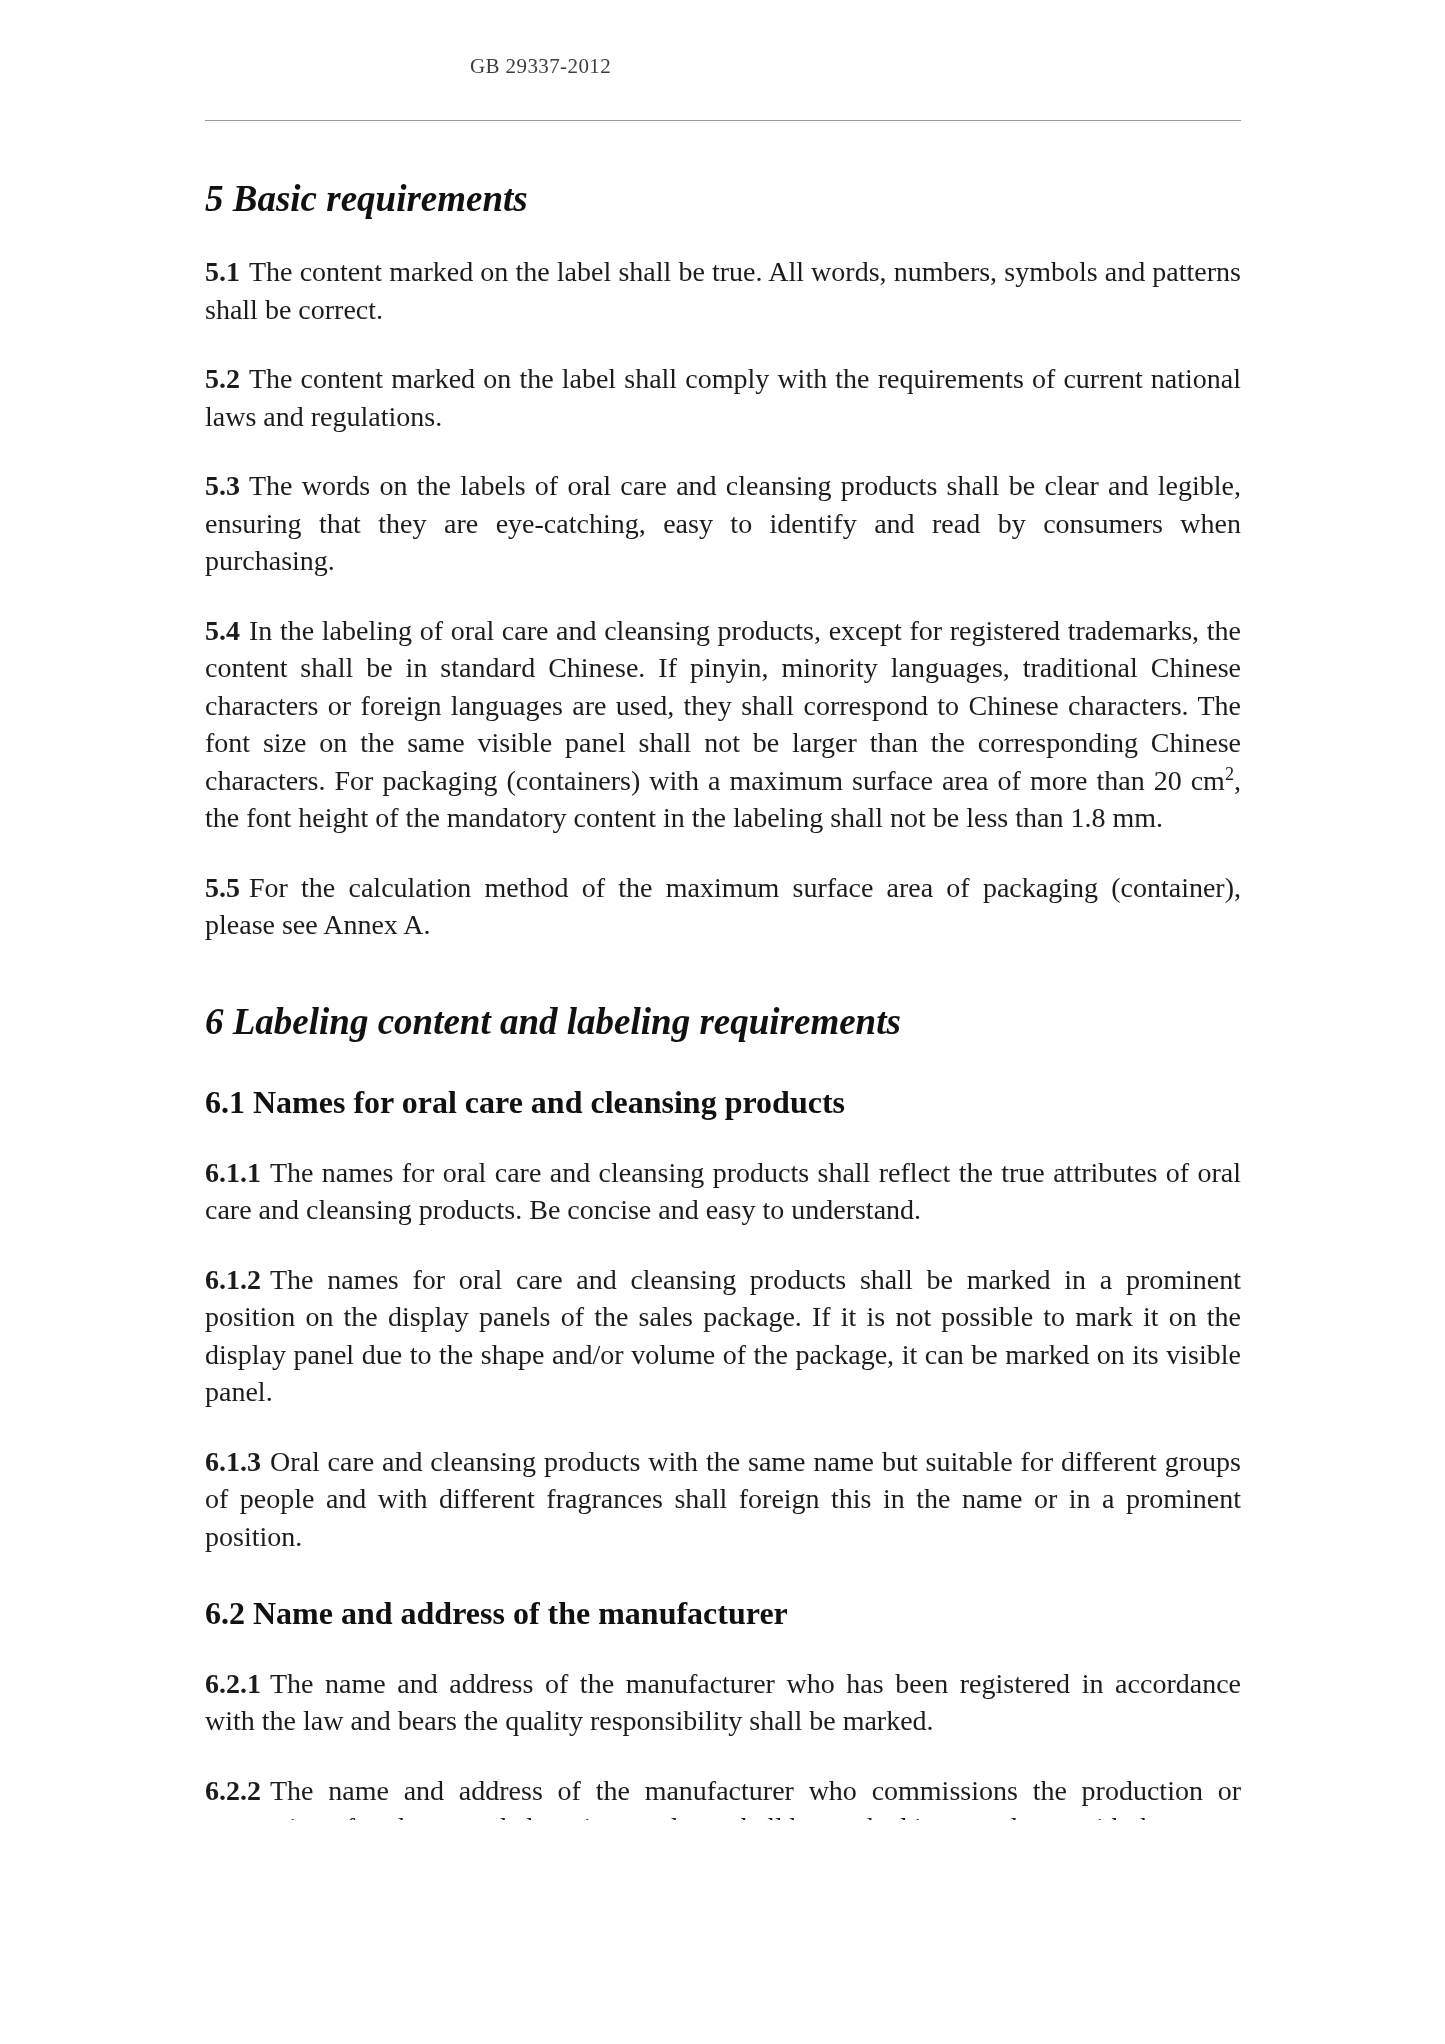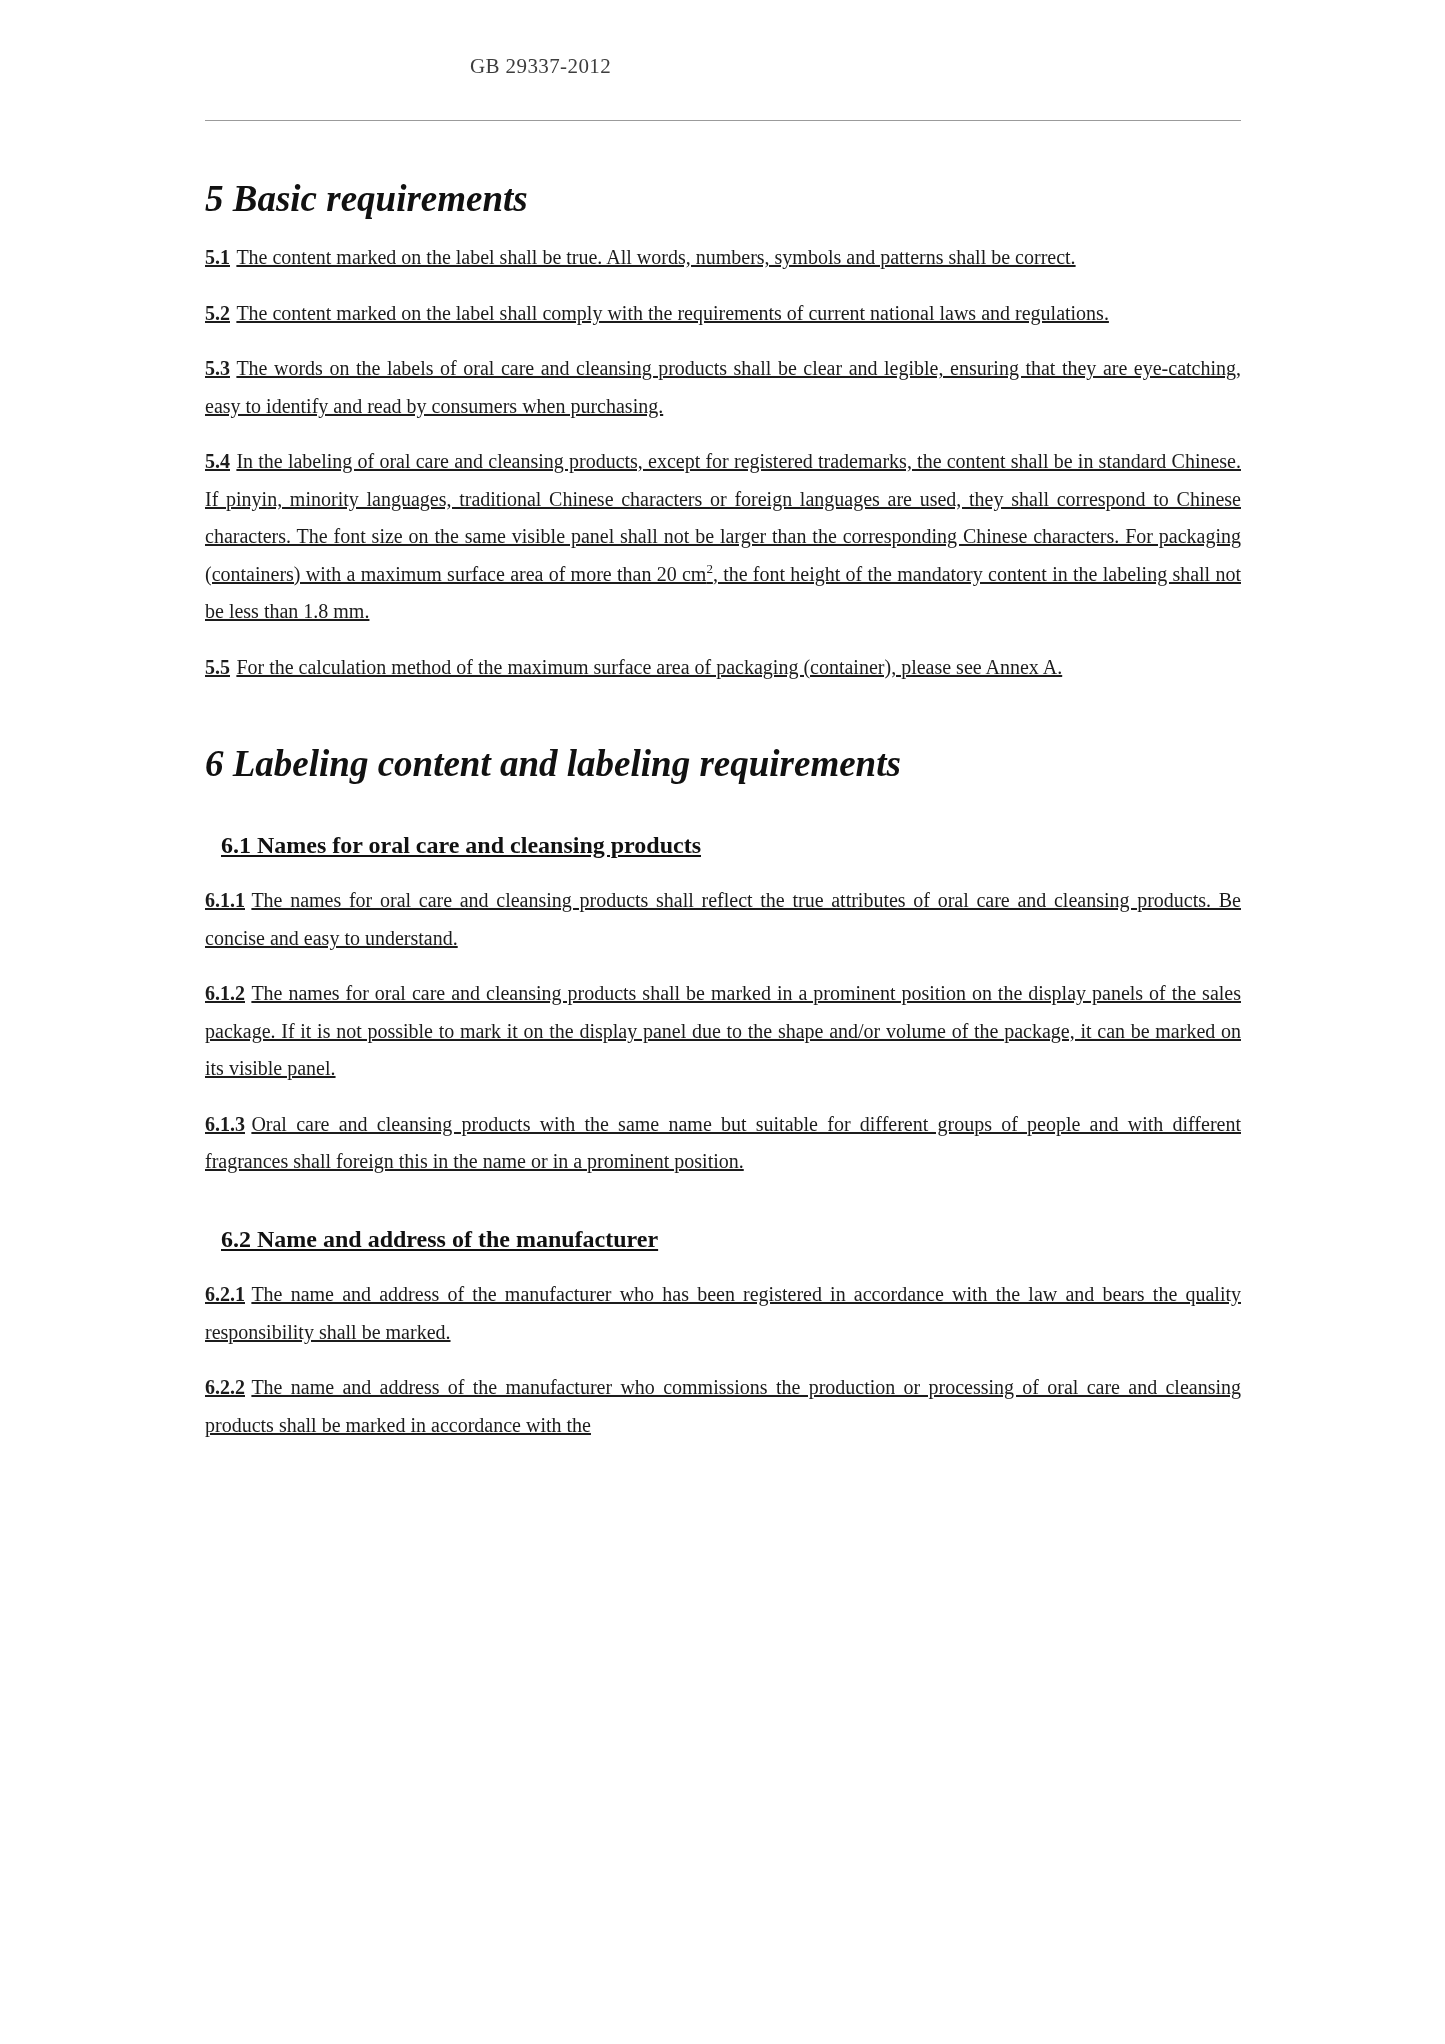--- a/index.html
+++ b/index.html
@@ -40,33 +40,31 @@
   }
   h1.section-heading {
     font-size: 37px;
     font-weight: bold;
     line-height: 1.2;
     margin: 56px 0 0 0;
     color: #111111;
     font-style: italic;
   }
   p.body {
-    font-size: 20px;
+    font-size: 28px;
     line-height: 37.5px;
     text-align: justify;
-    margin: 18px 0 0 0;
-    text-decoration: underline;
+    margin: 32px 0 0 0;
   }
   p.subhead {
-    font-size: 24px;
+    font-size: 32px;
     line-height: 37.5px;
     font-weight: bold;
-    margin: 40px 0 0 16px;
+    margin: 40px 0 0 0;
     color: #111111;
-    text-decoration: underline;
   }
   .num {
     font-weight: bold;
     margin-right: 0.32em;
   }
   sup.sq {
     font-size: 0.65em;
     line-height: 0;
     vertical-align: super;
   }

